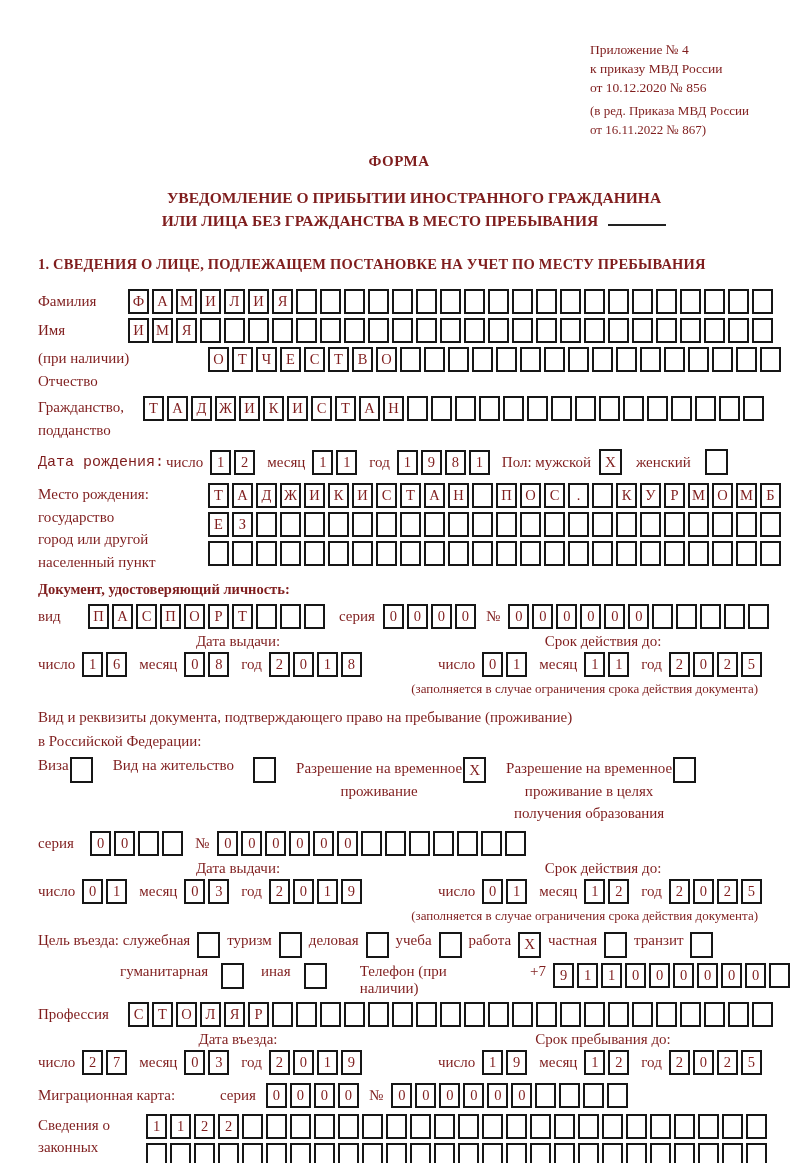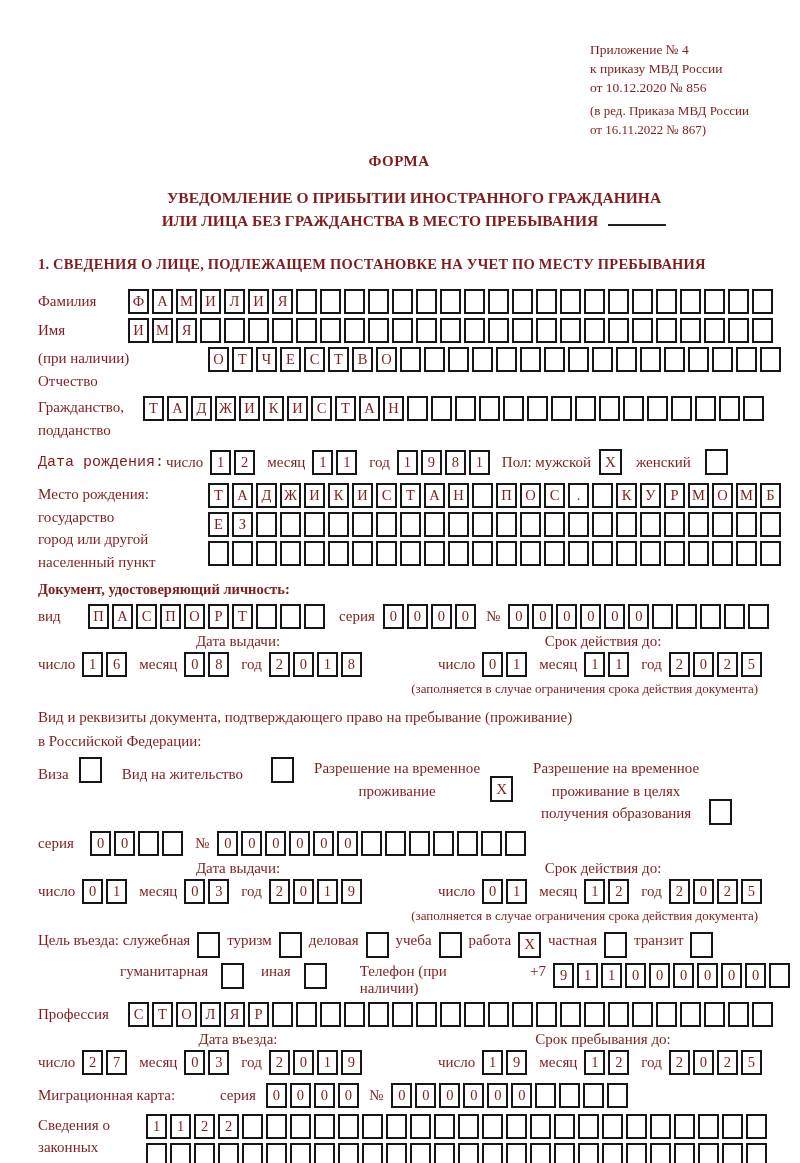--- a/index.html
+++ b/index.html
@@ -42,21 +42,21 @@
   .dlab2{margin:0 7px 0 12px;}
   .doc-header{text-align:left;font-weight:bold;font-size:14.5px;margin:8px 0 6px 0;}
   .date-hdr{display:flex;margin:4px 0 2px 0;}
   .dh-left{width:400px;text-align:center;}
   .dh-right{width:330px;text-align:center;}
   .lgrp{display:inline-flex;align-items:center;width:400px;}
   .rgrp{display:inline-flex;align-items:center;}
   .note{font-size:13px;text-align:right;padding-right:32px;margin:2px 0 8px 0;}
   .intro{margin:6px 0 2px 0;line-height:1.6;}
 
-  .opt{display:flex;align-items:flex-end;gap:10px;}
+  .opt{display:flex;align-items:flex-start;gap:1px;}
   .optlines{text-align:center;line-height:1.5;}
   .visa-row{display:flex;align-items:flex-start;gap:20px;margin:4px 0 6px 0;}
 
   .purpose-row{display:flex;align-items:flex-start;gap:7px;margin-bottom:5px;flex-wrap:nowrap;}
   .indent80{margin-left:82px;}
 </style>
 </head>
 <body>
 
 <div class="page">

